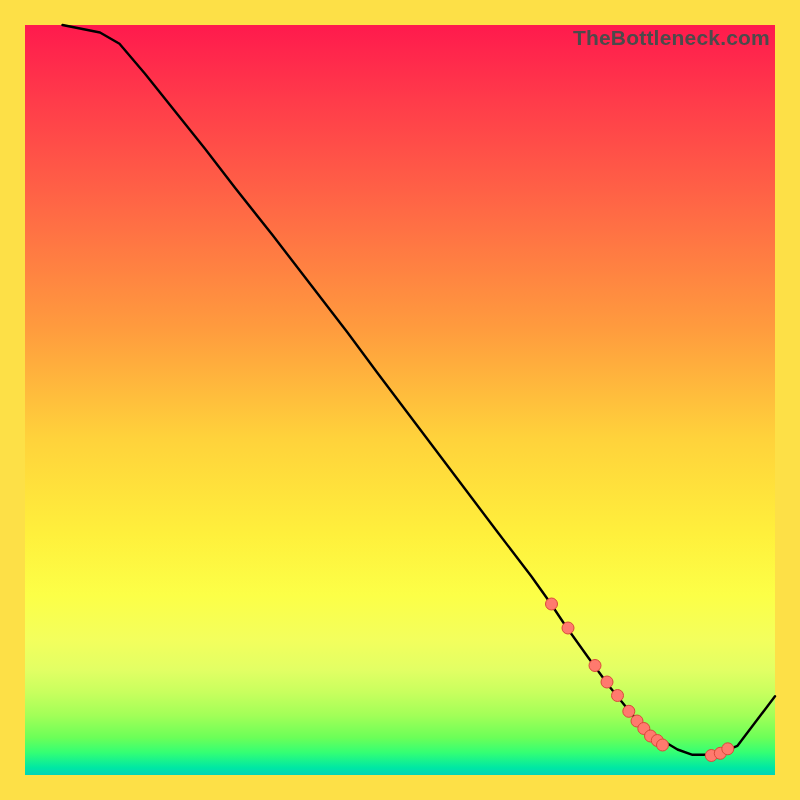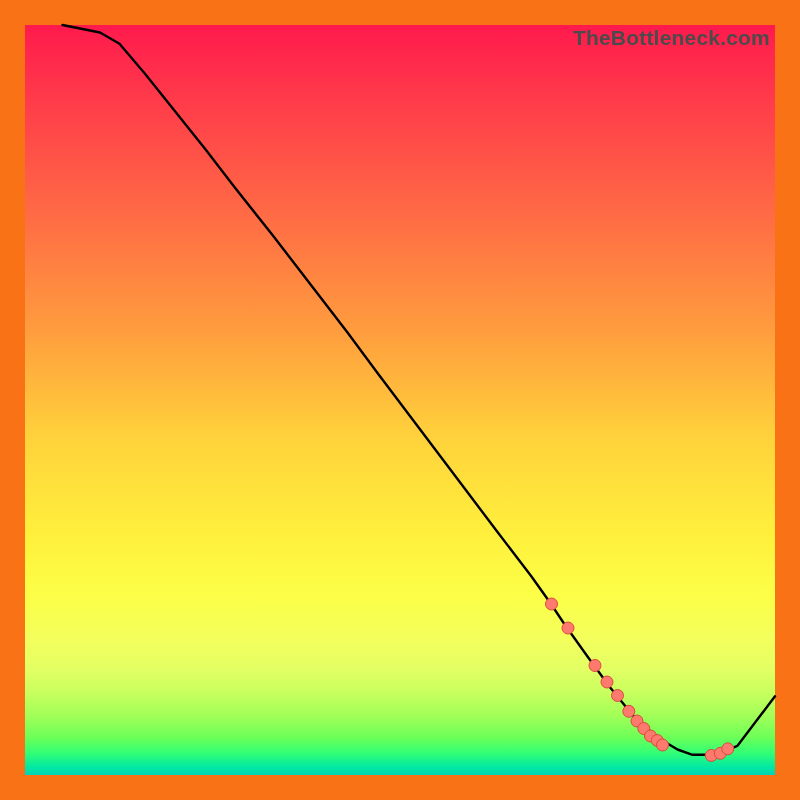--- a/index.html
+++ b/index.html
@@ -1,17 +1,17 @@
 <!DOCTYPE html>
 <html><head>
 <meta charset="utf-8">
 <style>
 * { margin: 0; padding: 0; box-sizing: border-box; }
 html, body { width: 800px; height: 800px; overflow: hidden; background: #000; }
-#wrap { position: relative; width: 800px; height: 800px; background: #f97316; }
+#wrap { position: relative; width: 800px; height: 800px; background: #fde047; }
 #plot {
   position: absolute;
   left: 25px;
   top: 25px;
   width: 750px;
   height: 750px;
   background: linear-gradient(
     to bottom,
     #ff1a4d 0%,
     #ff3b4a 10%,

